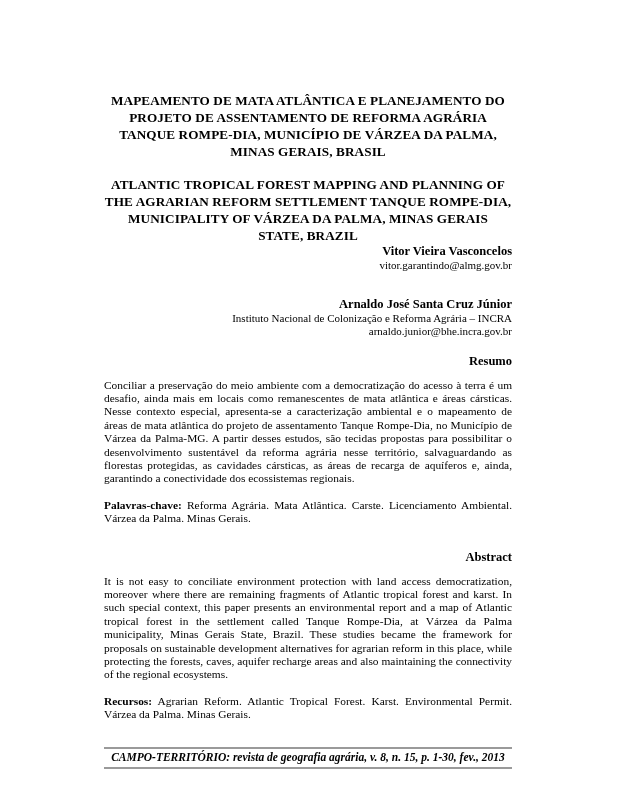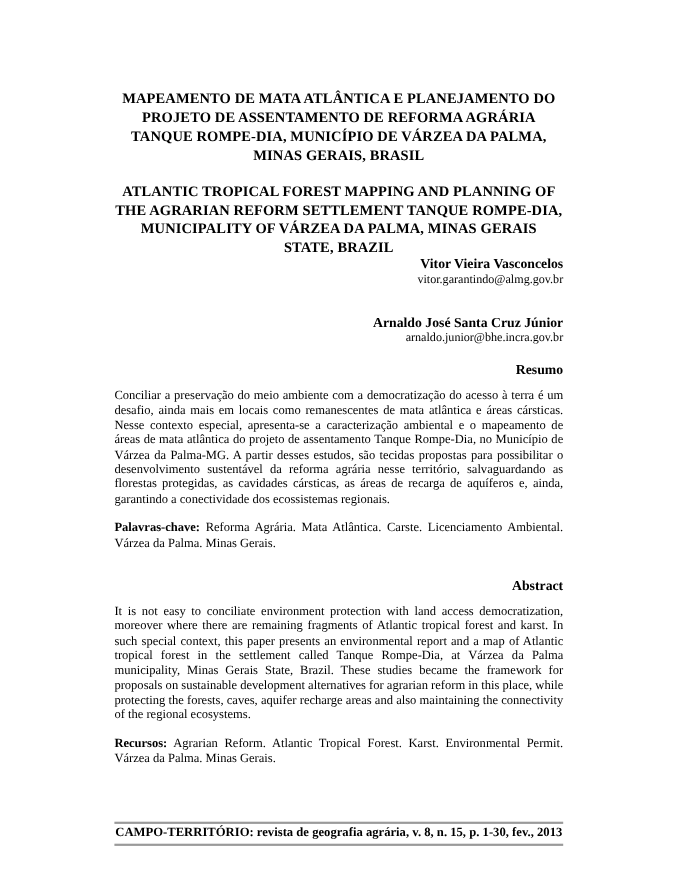--- a/index.html
+++ b/index.html
@@ -12,21 +12,21 @@
     width: 618px;
     height: 800px;
     background: #ffffff;
     font-family: "Liberation Serif", "DejaVu Serif", serif;
     color: #000000;
     overflow: hidden;
   }
   .content {
     position: absolute;
     left: 104px;
-    top: 4px;
+    top: 15px;
     width: 408px;
   }
   .title {
     font-weight: bold;
     font-size: 13.2px;
     line-height: 17px;
     text-align: center;
     letter-spacing: 0.1px;
   }
   .title-pt { margin-top: 77px; }
@@ -63,20 +63,21 @@
     position: absolute;
     left: 104px;
     top: 747px;
     width: 408px;
     box-sizing: border-box;
     border-top: 2px solid #9a9a9a;
     border-bottom: 2px solid #9a9a9a;
     padding: 2px 0 3px 0;
     text-align: center;
     font-weight: bold;
+    font-style: italic;
     font-size: 11.5px;
     line-height: 13px;
   }
 </style>
 </head>
 <body>
 
 <div class="page">
   <div class="content">
 
@@ -84,20 +85,21 @@
 
     <div class="title title-en">ATLANTIC TROPICAL FOREST MAPPING AND PLANNING OF THE AGRARIAN REFORM SETTLEMENT TANQUE ROMPE-DIA, MUNICIPALITY OF VÁRZEA DA PALMA, MINAS GERAIS STATE, BRAZIL</div>
 
     <div class="author-block author-block-1">
       <div class="author-name">Vitor Vieira Vasconcelos</div>
       <div class="author-email">vitor.garantindo@almg.gov.br</div>
     </div>
 
     <div class="author-block author-block-2">
       <div class="author-name">Arnaldo José Santa Cruz Júnior</div>
+      <div class="author-affil">Instituto Nacional de Colonização e Reforma Agrária – INCRA</div>
       <div class="author-email">arnaldo.junior@bhe.incra.gov.br</div>
     </div>
 
     <div class="section-heading resumo-heading">Resumo</div>
 
     <p class="body-para">Conciliar a preservação do meio ambiente com a democratização do acesso à terra é um desafio, ainda mais em locais como remanescentes de mata atlântica e áreas cársticas. Nesse contexto especial, apresenta-se a caracterização ambiental e o mapeamento de áreas de mata atlântica do projeto de assentamento Tanque Rompe-Dia, no Município de Várzea da Palma-MG. A partir desses estudos, são tecidas propostas para possibilitar o desenvolvimento sustentável da reforma agrária nesse território, salvaguardando as florestas protegidas, as cavidades cársticas, as áreas de recarga de aquíferos e, ainda, garantindo a conectividade dos ecossistemas regionais.</p>
 
     <p class="body-para keywords-para">
       <span class="kw-label">Palavras-chave:</span>
       <span>Reforma Agrária. Mata Atlântica. Carste. Licenciamento Ambiental. Várzea da Palma. Minas Gerais.</span>

